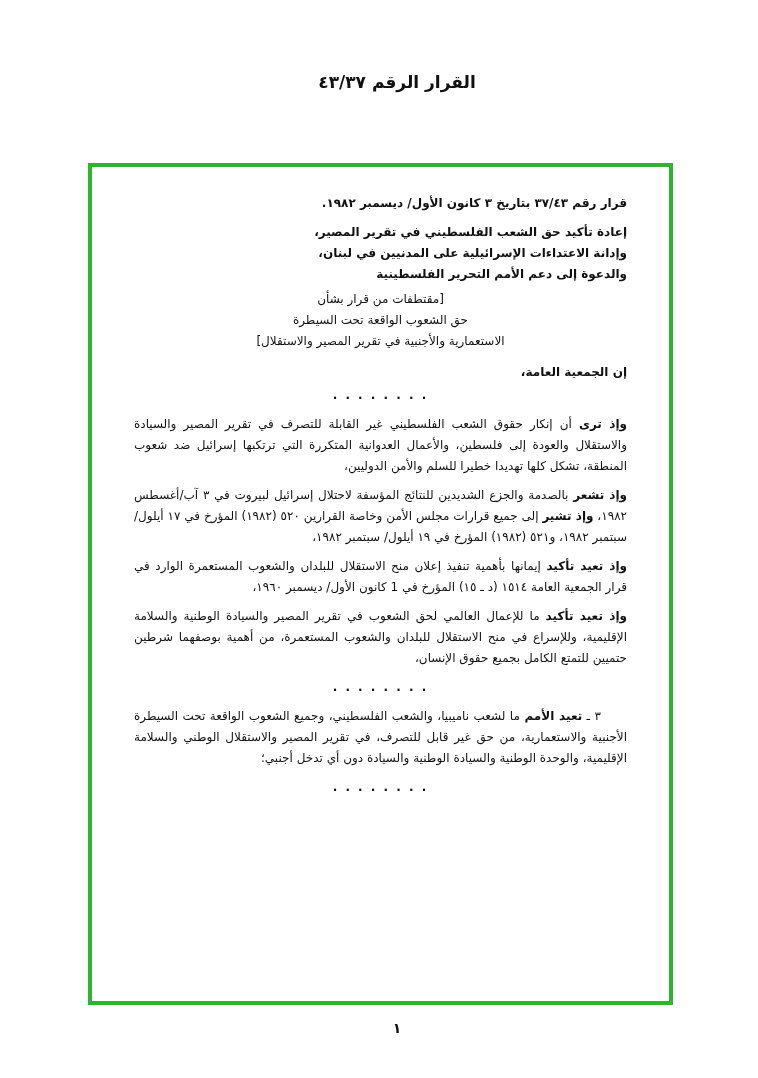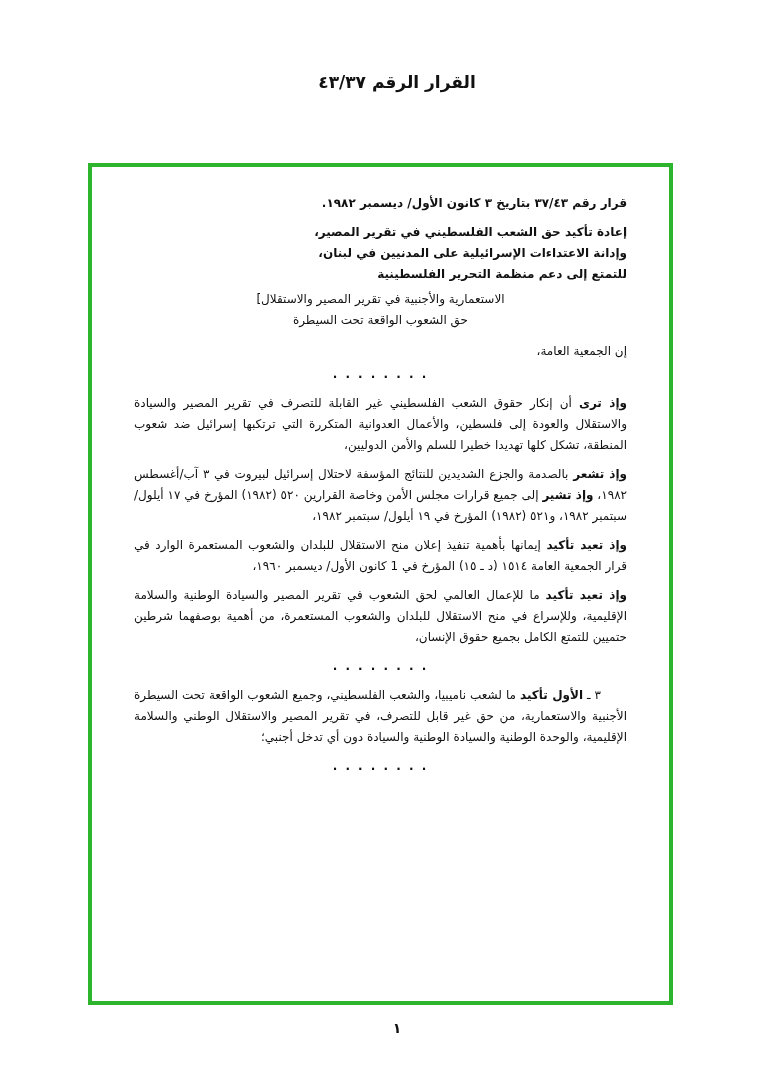--- a/index.html
+++ b/index.html
@@ -55,21 +55,21 @@
   .headings { margin: 0 0 4px 0; }
   .hline {
     text-align: right;
     font-weight: bold;
   }
   .brackets { margin: 0 0 10px 0; }
   .bline { text-align: center; }
   .opening {
     margin: 8px 0 2px 0;
     text-align: right;
-    font-weight: normal;
+    font-weight: bold;
   }
   .dots {
     text-align: center;
     letter-spacing: 2px;
     margin: 2px 0;
     font-weight: bold;
   }
   .para { margin: 8px 0; }
   .para.indent { text-indent: 26px; }
   .b { font-weight: bold; }
@@ -90,43 +90,44 @@
   <div class="title">القرار الرقم ٤٣/٣٧</div>
 
 
   <div class="frame">
 
     <p class="date-line">قرار رقم ٣٧/٤٣ بتاريخ ٣ كانون الأول/ ديسمبر ١٩٨٢.</p>
 
     <div class="headings">
       <div class="hline">إعادة تأكيد حق الشعب الفلسطيني في تقرير المصير،</div>
       <div class="hline">وإدانة الاعتداءات الإسرائيلية على المدنيين في لبنان،</div>
-      <div class="hline">للتمتع إلى دعم منظمة التحرير الفلسطينية</div>
+      <div class="hline">والدعوة إلى دعم الأمم التحرير الفلسطينية</div>
     </div>
 
     <div class="brackets">
+      <div class="bline">[مقتطفات من قرار بشأن</div>
+      <div class="bline">حق الشعوب الواقعة تحت السيطرة</div>
       <div class="bline">الاستعمارية والأجنبية في تقرير المصير والاستقلال]</div>
-      <div class="bline">حق الشعوب الواقعة تحت السيطرة</div>
     </div>
 
     <p class="opening">إن الجمعية العامة،</p>
 
     <div class="dots">. . . . . . . .</div>
 
     <p class="para"><span class="b">وإذ ترى</span><span> أن إنكار حقوق الشعب الفلسطيني غير القابلة للتصرف في تقرير المصير والسيادة والاستقلال والعودة إلى فلسطين، والأعمال العدوانية المتكررة التي ترتكبها إسرائيل ضد شعوب المنطقة، تشكل كلها تهديدا خطيرا للسلم والأمن الدوليين،</span></p>
 
     <p class="para"><span class="b">وإذ تشعر</span><span> بالصدمة والجزع الشديدين للنتائج المؤسفة لاحتلال إسرائيل لبيروت في ٣ آب/أغسطس ١٩٨٢، </span><span class="b">وإذ تشير</span><span> إلى جميع قرارات مجلس الأمن وخاصة القرارين ٥٢٠ (١٩٨٢) المؤرخ في ١٧ أيلول/سبتمبر ١٩٨٢، و٥٢١ (١٩٨٢) المؤرخ في ١٩ أيلول/ سبتمبر ١٩٨٢،</span></p>
 
     <p class="para"><span class="b">وإذ تعيد تأكيد</span><span> إيمانها بأهمية تنفيذ إعلان منح الاستقلال للبلدان والشعوب المستعمرة الوارد في قرار الجمعية العامة ١٥١٤ (د ـ ١٥) المؤرخ في 1 كانون الأول/ ديسمبر ١٩٦٠،</span></p>
 
     <p class="para"><span class="b">وإذ تعيد تأكيد</span><span> ما للإعمال العالمي لحق الشعوب في تقرير المصير والسيادة الوطنية والسلامة الإقليمية، وللإسراع في منح الاستقلال للبلدان والشعوب المستعمرة، من أهمية بوصفهما شرطين حتميين للتمتع الكامل بجميع حقوق الإنسان،</span></p>
 
     <div class="dots">. . . . . . . .</div>
 
-    <p class="para indent"><span>٣ ـ </span><span class="b">الأول تأكيد</span><span> ما لشعب ناميبيا، والشعب الفلسطيني، وجميع الشعوب الواقعة تحت السيطرة الأجنبية والاستعمارية، من حق غير قابل للتصرف، في تقرير المصير والاستقلال الوطني والسلامة الإقليمية، والوحدة الوطنية والسيادة الوطنية والسيادة دون أي تدخل أجنبي؛</span></p>
+    <p class="para indent"><span>٣ ـ </span><span class="b">تعيد الأمم</span><span> ما لشعب ناميبيا، والشعب الفلسطيني، وجميع الشعوب الواقعة تحت السيطرة الأجنبية والاستعمارية، من حق غير قابل للتصرف، في تقرير المصير والاستقلال الوطني والسلامة الإقليمية، والوحدة الوطنية والسيادة الوطنية والسيادة دون أي تدخل أجنبي؛</span></p>
 
     <div class="dots">. . . . . . . .</div>
 
   </div>
 
   <div class="page-number">١</div>
 
 </div>
 
 </body></html>

